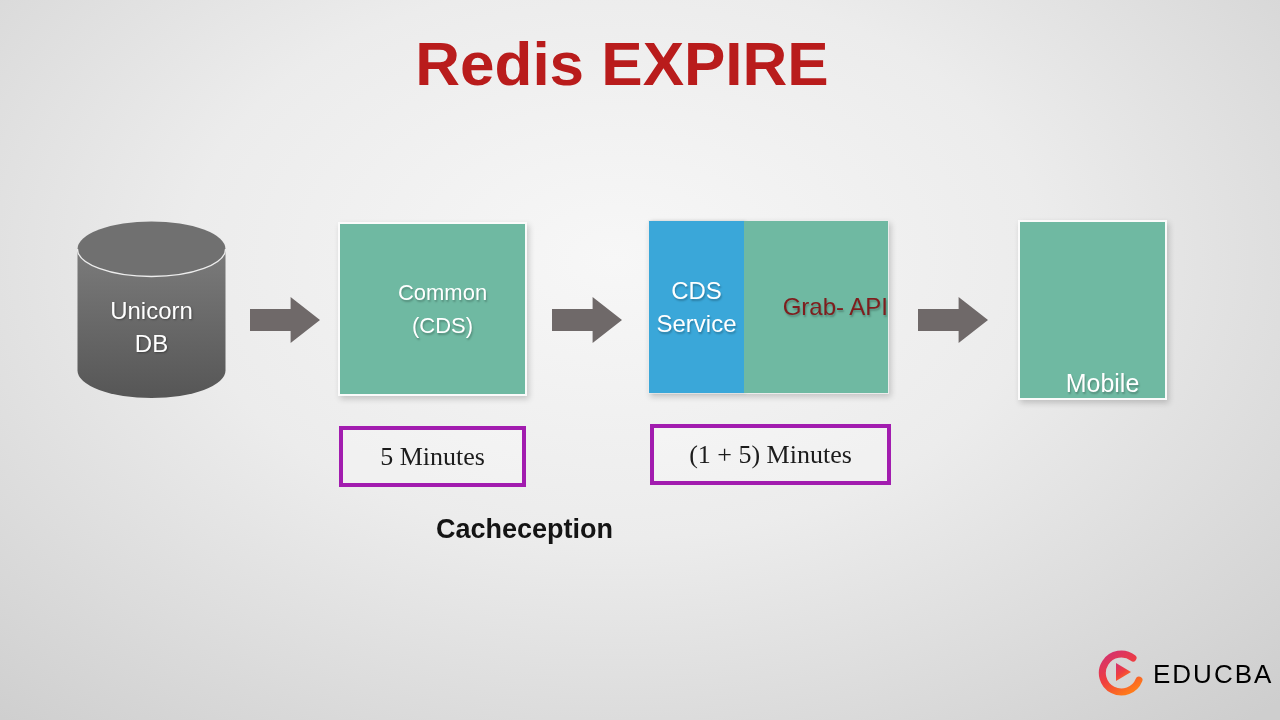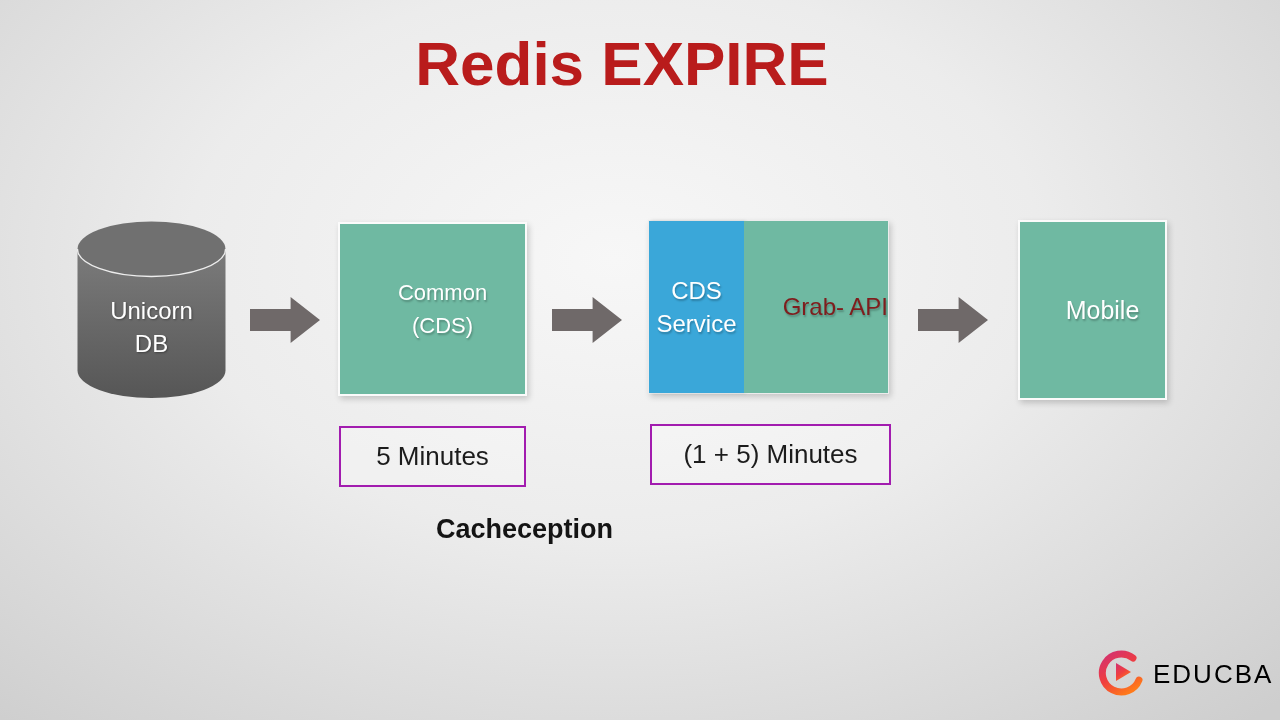--- a/index.html
+++ b/index.html
@@ -38,21 +38,21 @@
   .arrow3{left:918px;top:297px;}
 
   
   .gbox{
     background:#6fb9a2;border:2px solid #fbfbfb;box-sizing:border-box;
     box-shadow:2px 3px 6px rgba(0,0,0,0.18);
     display:flex;flex-direction:column;align-items:center;justify-content:center;
     color:#ffffff;text-shadow:1px 2px 2px rgba(0,0,0,0.25);padding-left:20px;
   }
   .cds-box{left:338px;top:222px;width:189px;height:174px;font-size:22px;line-height:33px;}
-  .mobile-box{left:1018px;top:220px;width:149px;height:180px;font-size:25px;}
+  .mobile-box{left:1018px;top:220px;width:149px;height:180px;font-size:25px;justify-content:flex-end;}
 
   
   .split-box{
     left:648px;top:220px;width:241px;height:174px;display:flex;
     border:1px solid #ececec;box-sizing:border-box;
     box-shadow:2px 3px 6px rgba(0,0,0,0.18);
   }
   .split-blue{
     width:95px;background:#3aa7d9;
     display:flex;flex-direction:column;align-items:center;justify-content:center;
@@ -60,23 +60,23 @@
     box-shadow:2px 0 3px rgba(0,0,0,0.12);
   }
   .split-green{
     flex:1;background:#6fb9a2;
     display:flex;align-items:center;justify-content:flex-end;
     color:#7f1d1d;font-size:24px;text-shadow:1px 2px 2px rgba(0,0,0,0.25);
   }
 
   
   .minbox{
-    border:2px solid #a21caf;box-sizing:border-box;background:rgba(255,255,255,0.25);
+    border:4px solid #a21caf;box-sizing:border-box;background:rgba(255,255,255,0.25);
     display:flex;align-items:center;justify-content:center;
-    font-size:26px;color:#1c1c1c;
+    font-size:26px;color:#1c1c1c;font-family:Liberation Serif, serif;
   }
   .min1{left:339px;top:426px;width:187px;height:61px;}
   .min2{left:650px;top:424px;width:241px;height:61px;}
 
   
   .caption{
     left:436px;top:514px;width:300px;text-align:left;
     font-size:27px;font-weight:bold;color:#141414;
   }
 

